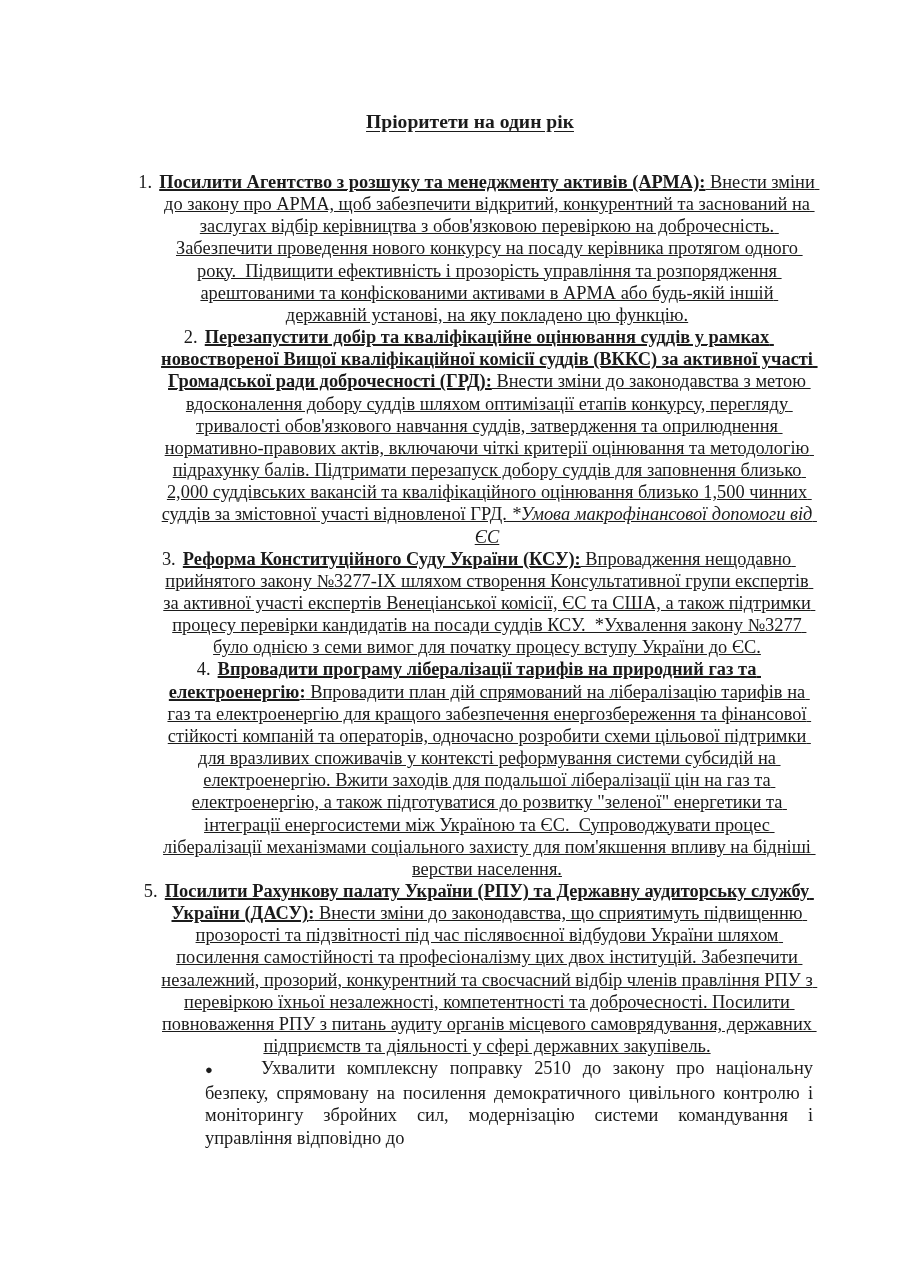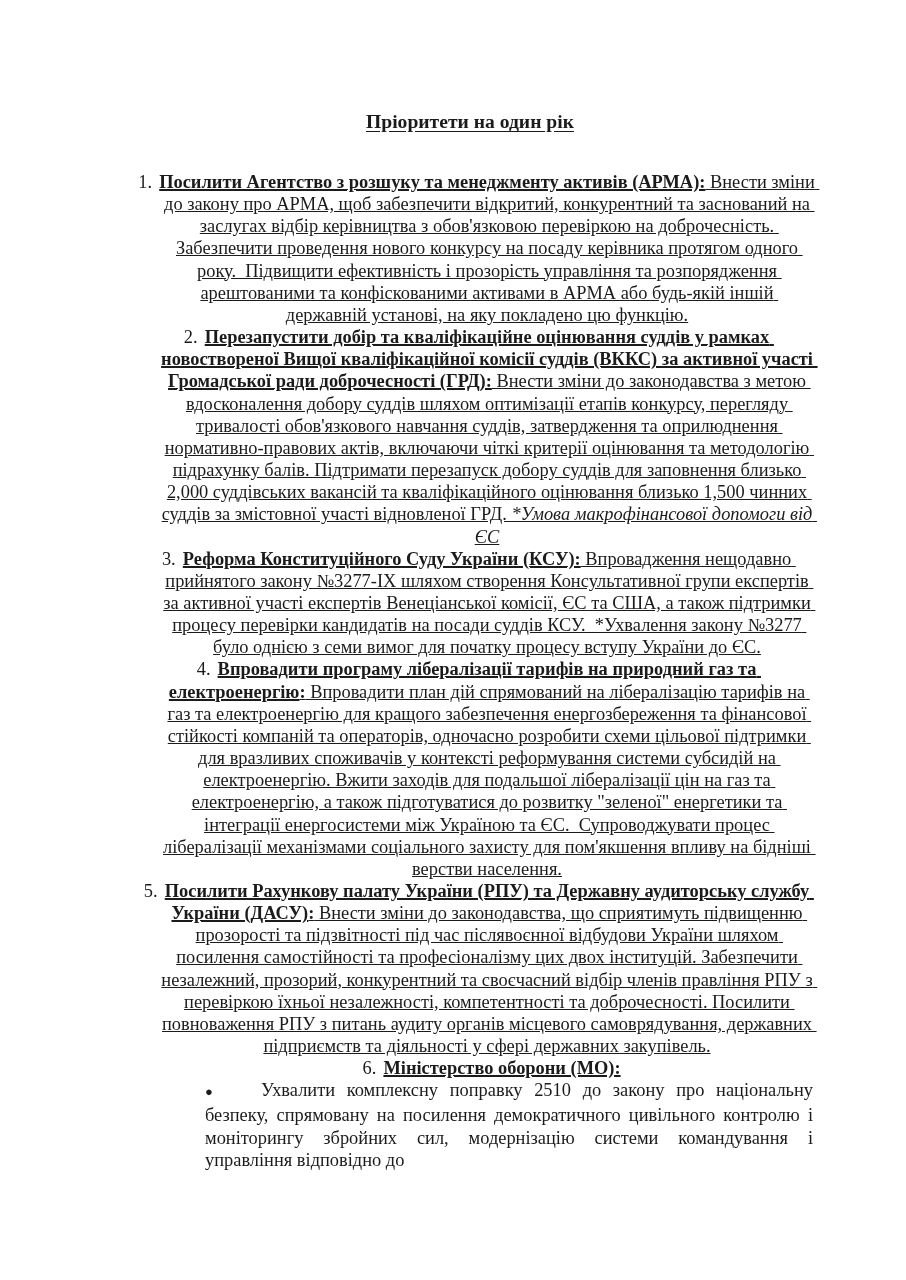--- a/index.html
+++ b/index.html
@@ -52,19 +52,18 @@
 
 <div class="page">
   <div class="doc-title">Пріоритети на один рік</div>
   <div class="content">
     <div id="priority-list">
         <div class="item"><span class="num">1.</span><span class="h">Посилити Агентство з розшуку та менеджменту активів (АРМА):</span><span class="suf"></span><span class="b"> Внести зміни до закону про АРМА, щоб забезпечити відкритий, конкурентний та заснований на заслугах відбір керівництва з обов'язковою перевіркою на доброчесність. Забезпечити проведення нового конкурсу на посаду керівника протягом одного року.  Підвищити ефективність і прозорість управління та розпорядження арештованими та конфіскованими активами в АРМА або будь-якій іншій державній установі, на яку покладено цю функцію.</span><span class="tail"></span></div>
         <div class="item"><span class="num">2.</span><span class="h">Перезапустити добір та кваліфікаційне оцінювання суддів у рамках новоствореної Вищої кваліфікаційної комісії суддів (ВККС) за активної участі Громадської ради доброчесності (ГРД):</span><span class="suf"></span><span class="b"> Внести зміни до законодавства з метою вдосконалення добору суддів шляхом оптимізації етапів конкурсу, перегляду тривалості обов'язкового навчання суддів, затвердження та оприлюднення нормативно-правових актів, включаючи чіткі критерії оцінювання та методологію підрахунку балів. Підтримати перезапуск добору суддів для заповнення близько 2,000 суддівських вакансій та кваліфікаційного оцінювання близько 1,500 чинних суддів за змістовної участі відновленої ГРД.</span><span class="tail"> *Умова макрофінансової допомоги від ЄС</span></div>
         <div class="item"><span class="num">3.</span><span class="h">Реформа Конституційного Суду України (КСУ):</span><span class="suf"></span><span class="b"> Впровадження нещодавно прийнятого закону №3277-IX шляхом створення Консультативної групи експертів за активної участі експертів Венеціанської комісії, ЄС та США, а також підтримки процесу перевірки кандидатів на посади суддів КСУ.  *Ухвалення закону №3277 було однією з семи вимог для початку процесу вступу України до ЄС.</span><span class="tail"></span></div>
         <div class="item"><span class="num">4.</span><span class="h">Впровадити програму лібералізації тарифів на природний газ та електроенергію</span><span class="suf">:</span><span class="b"> Впровадити план дій спрямований на лібералізацію тарифів на газ та електроенергію для кращого забезпечення енергозбереження та фінансової стійкості компаній та операторів, одночасно розробити схеми цільової підтримки для вразливих споживачів у контексті реформування системи субсидій на електроенергію. Вжити заходів для подальшої лібералізації цін на газ та електроенергію, а також підготуватися до розвитку "зеленої" енергетики та інтеграції енергосистеми між Україною та ЄС.  Супроводжувати процес лібералізації механізмами соціального захисту для пом'якшення впливу на бідніші верстви населення.</span><span class="tail"></span></div>
         <div class="item"><span class="num">5.</span><span class="h">Посилити Рахункову палату України (РПУ) та Державну аудиторську службу України (ДАСУ)</span><span class="suf">:</span><span class="b"> Внести зміни до законодавства, що сприятимуть підвищенню прозорості та підзвітності під час післявоєнної відбудови України шляхом посилення самостійності та професіоналізму цих двох інституцій. Забезпечити незалежний, прозорий, конкурентний та своєчасний відбір членів правління РПУ з перевіркою їхньої незалежності, компетентності та доброчесності. Посилити повноваження РПУ з питань аудиту органів місцевого самоврядування, державних підприємств та діяльності у сфері державних закупівель.</span><span class="tail"></span></div>
-        <div class="item indent"><span class="num">6.</span><span class="h">Міністерство оборони (МО):</span><span class="suf"></span><span class="b"></span><span class="tail"></span></div>
       </div>
     <div class="bullets" id="bullet-list">
         <div class="bullet"><span class="dot">●</span><span class="bt">Ухвалити комплексну поправку 2510 до закону про національну безпеку, спрямовану на посилення демократичного цивільного контролю і моніторингу збройних сил, модернізацію системи командування і управління відповідно до</span></div>
       </div>
   </div>
 </div>
 
 </body></html>

